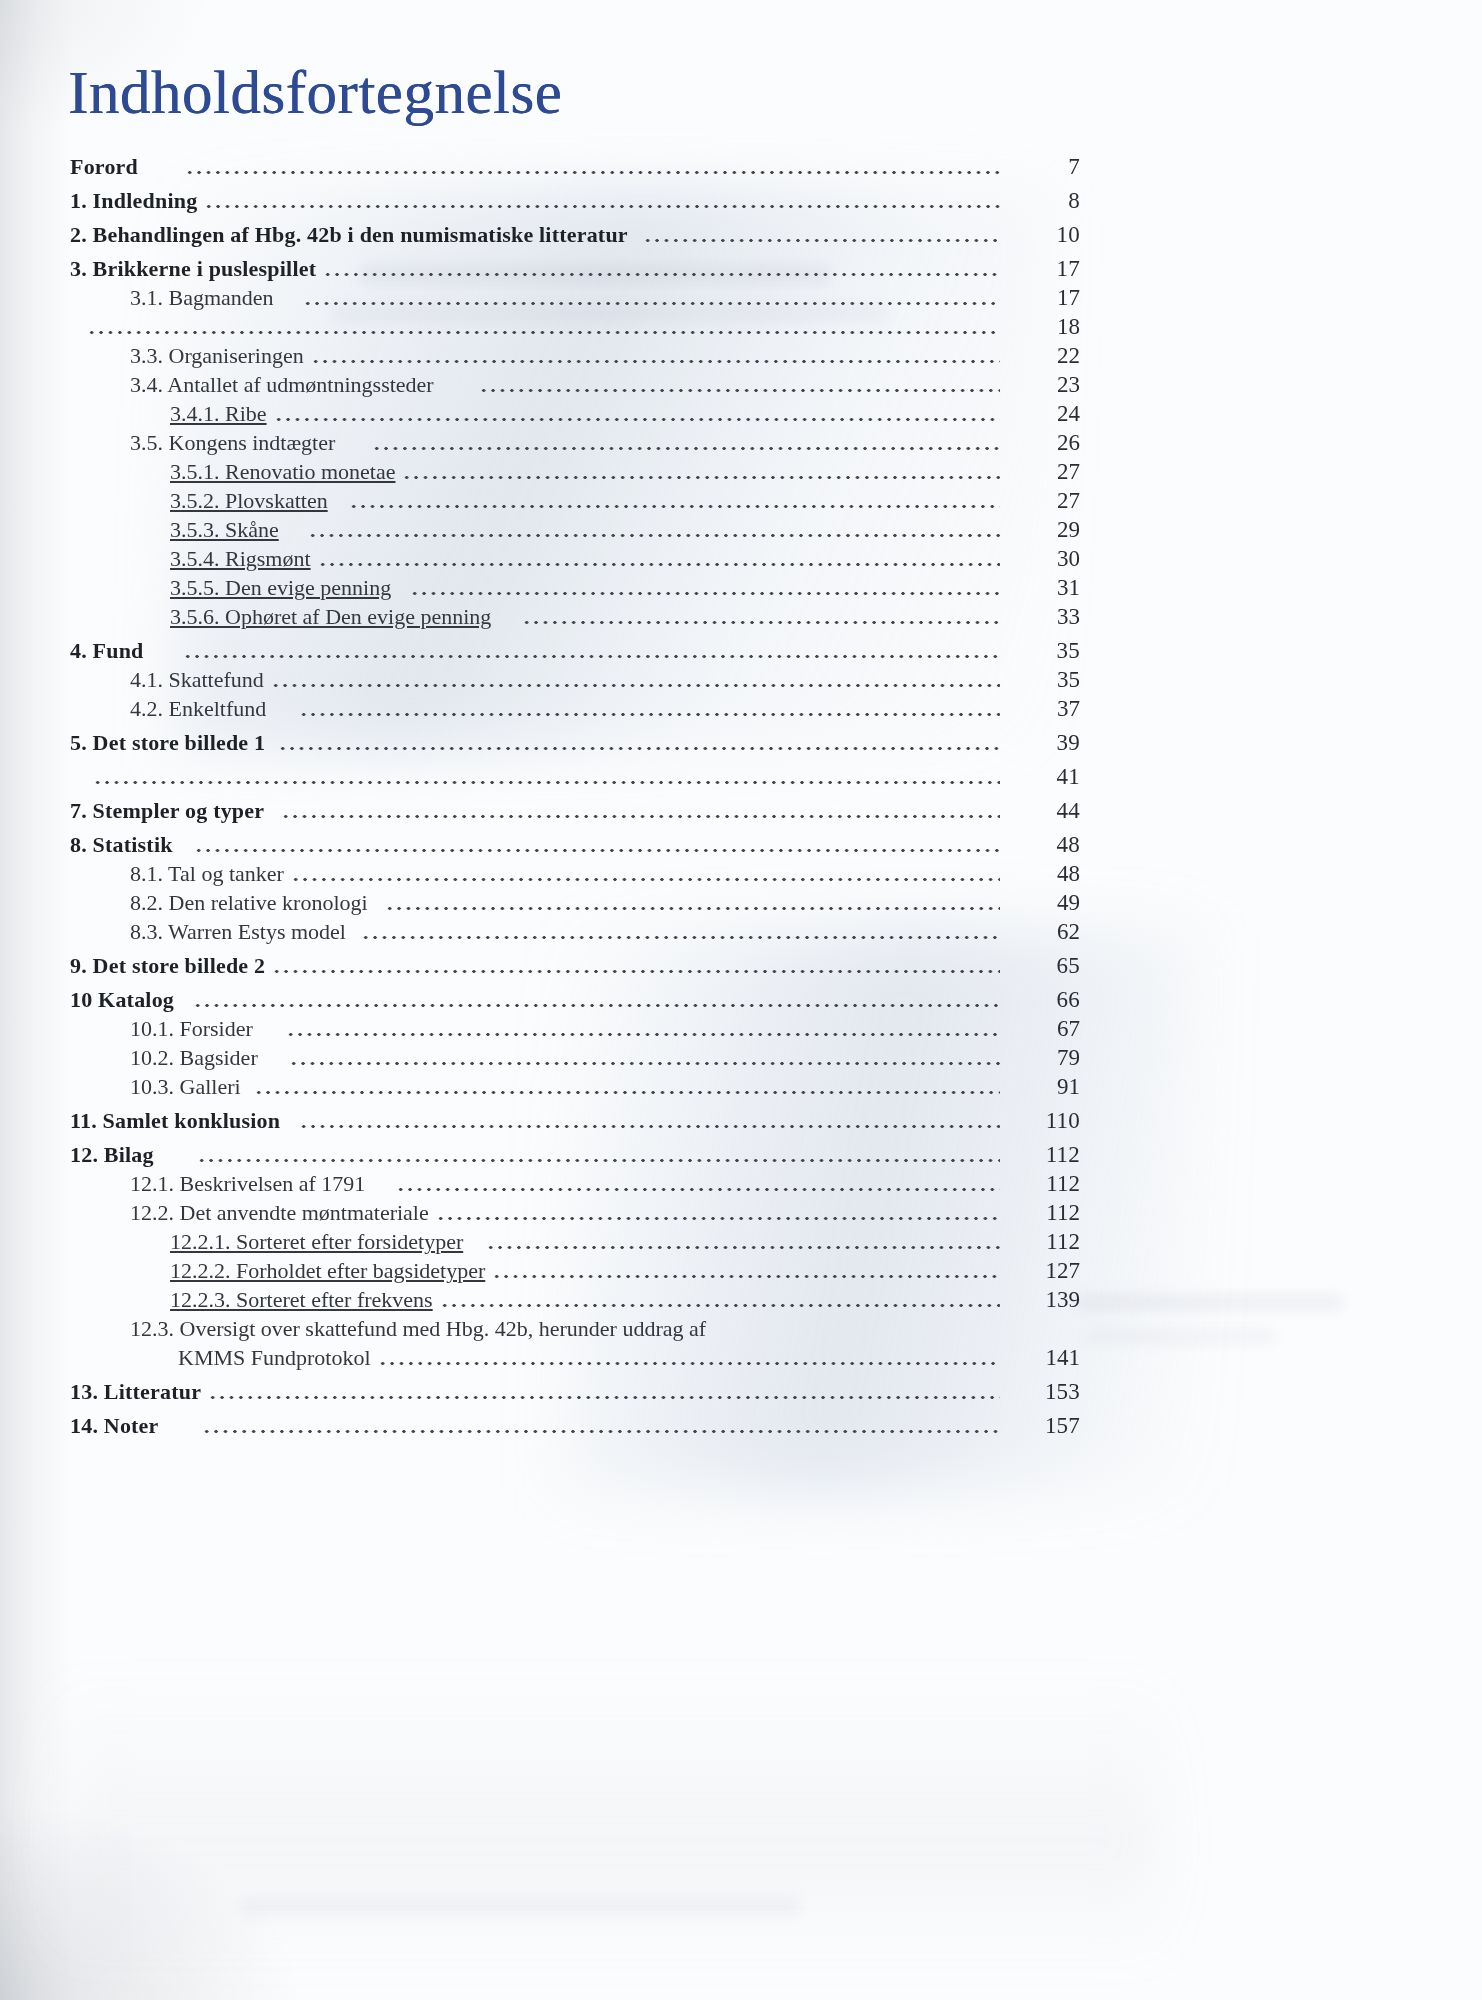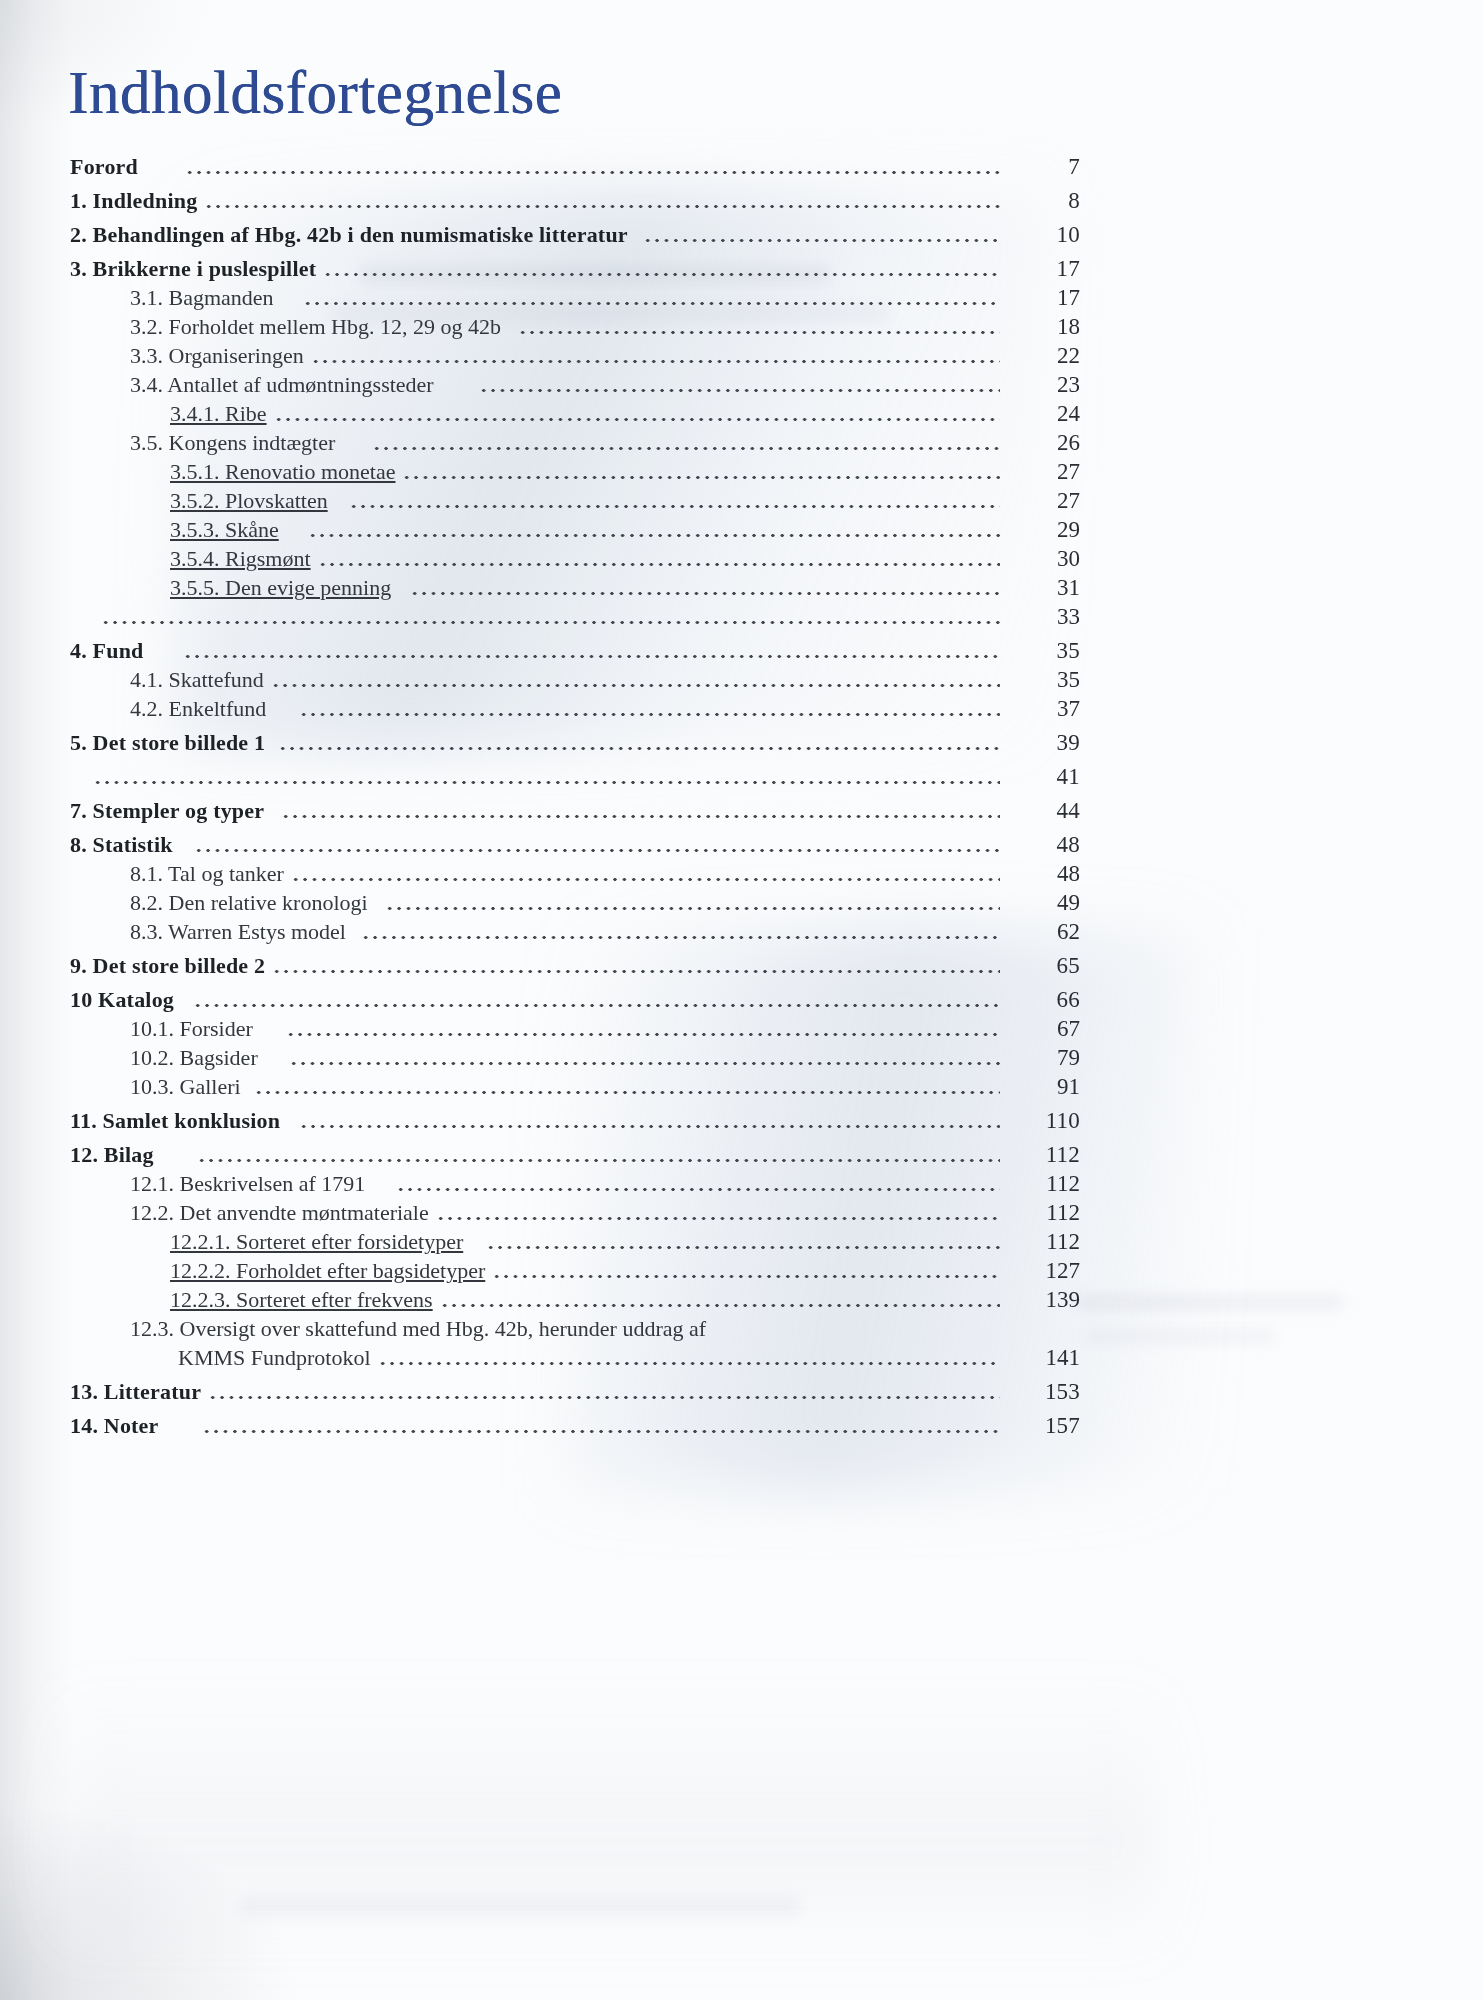--- a/index.html
+++ b/index.html
@@ -107,21 +107,20 @@
         <span class="lab">3. Brikkerne i puslespillet</span>
         <span class="lead"></span>
         <span class="pg">17</span>
       </div>
       <div class="row lvl1">
         <span class="lab">3.1. Bagmanden</span>
         <span class="lead" style="margin-left: 29px;"></span>
         <span class="pg">17</span>
       </div>
       <div class="row lvl1">
-        <span class="lab">3.2. Forholdet mellem Hbg. 12, 29 og 42b</span>
         <span class="lead" style="margin-left: 17px;"></span>
         <span class="pg">18</span>
       </div>
       <div class="row lvl1">
         <span class="lab">3.3. Organiseringen</span>
         <span class="lead"></span>
         <span class="pg">22</span>
       </div>
       <div class="row lvl1">
         <span class="lab">3.4. Antallet af udmøntningssteder</span>
@@ -157,20 +156,21 @@
         <span class="lab">3.5.4. Rigsmønt</span>
         <span class="lead"></span>
         <span class="pg">30</span>
       </div>
       <div class="row lvl2">
         <span class="lab">3.5.5. Den evige penning</span>
         <span class="lead" style="margin-left: 19px;"></span>
         <span class="pg">31</span>
       </div>
       <div class="row lvl2">
+        <span class="lab">3.5.6. Ophøret af Den evige penning</span>
         <span class="lead" style="margin-left: 31px;"></span>
         <span class="pg">33</span>
       </div>
       <div class="row lvl0">
         <span class="lab">4. Fund</span>
         <span class="lead" style="margin-left: 39px;"></span>
         <span class="pg">35</span>
       </div>
       <div class="row lvl1">
         <span class="lab">4.1. Skattefund</span>

